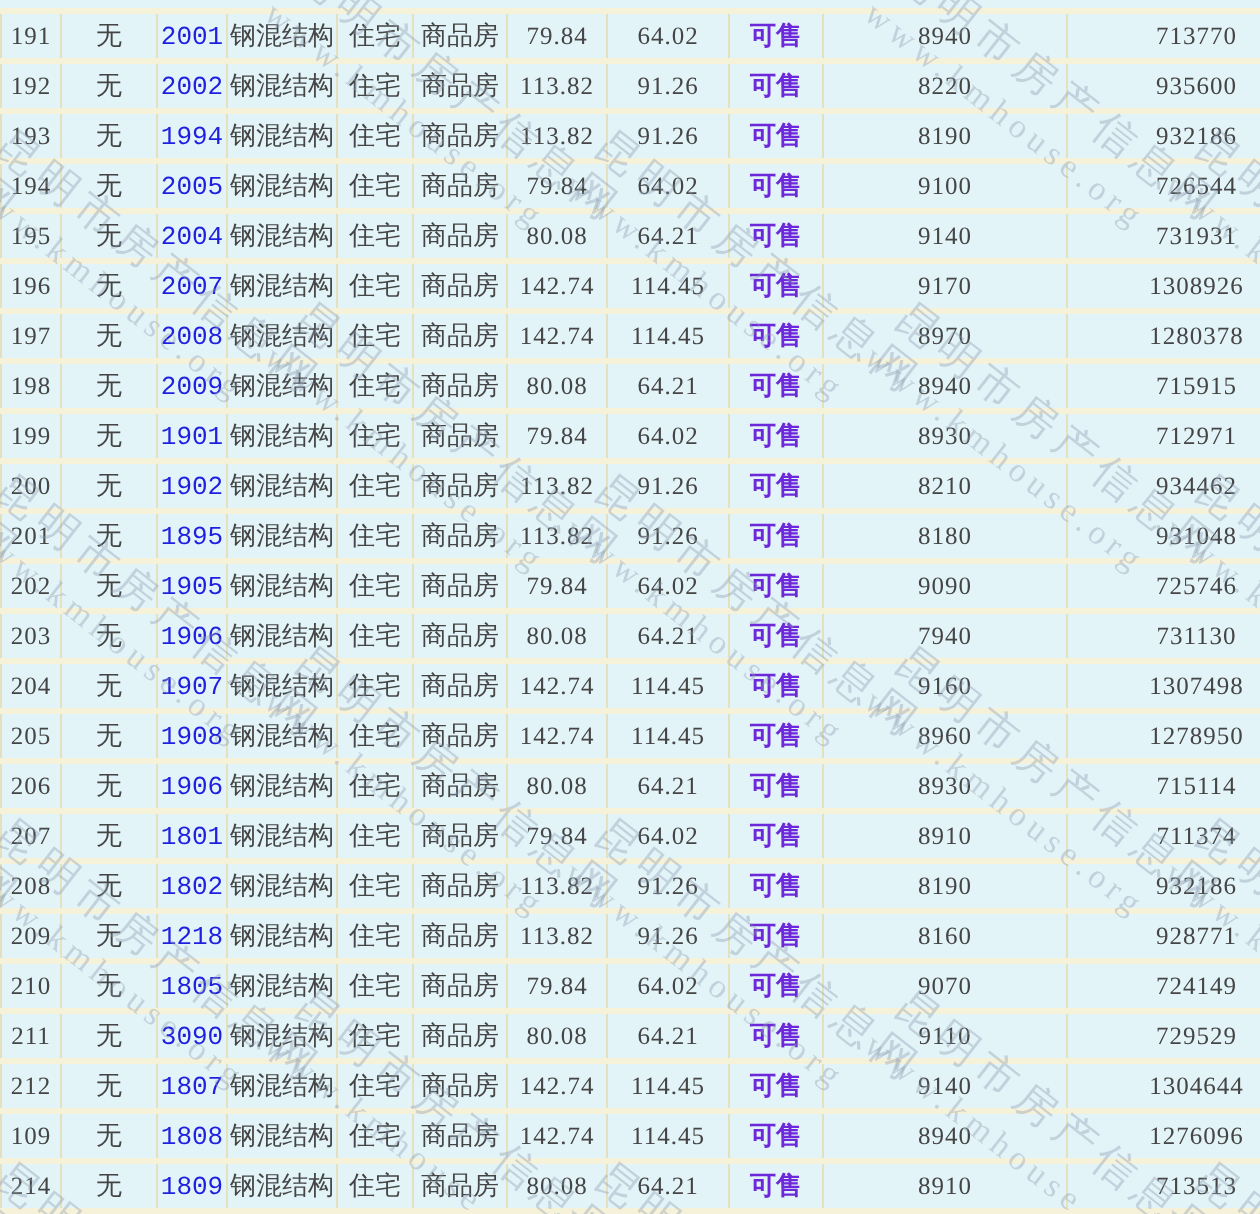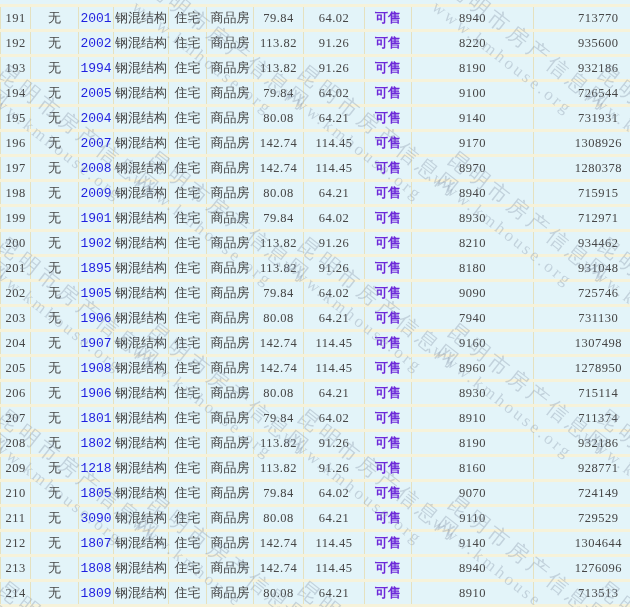--- a/index.html
+++ b/index.html
@@ -350,21 +350,21 @@
       <td class="c3">钢混结构</td>
       <td class="c4">住宅</td>
       <td class="c5">商品房</td>
       <td class="c6">142.74</td>
       <td class="c7">114.45</td>
       <td class="c8">可售</td>
       <td class="c9">9140</td>
       <td class="c10">1304644</td>
     </tr>
         <tr>
-      <td class="c0">213</td>
+      <td class="c0">109</td>
       <td class="c1">无</td>
       <td class="c2">1808</td>
       <td class="c3">钢混结构</td>
       <td class="c4">住宅</td>
       <td class="c5">商品房</td>
       <td class="c6">142.74</td>
       <td class="c7">114.45</td>
       <td class="c8">可售</td>
       <td class="c9">8940</td>
       <td class="c10">1276096</td>

